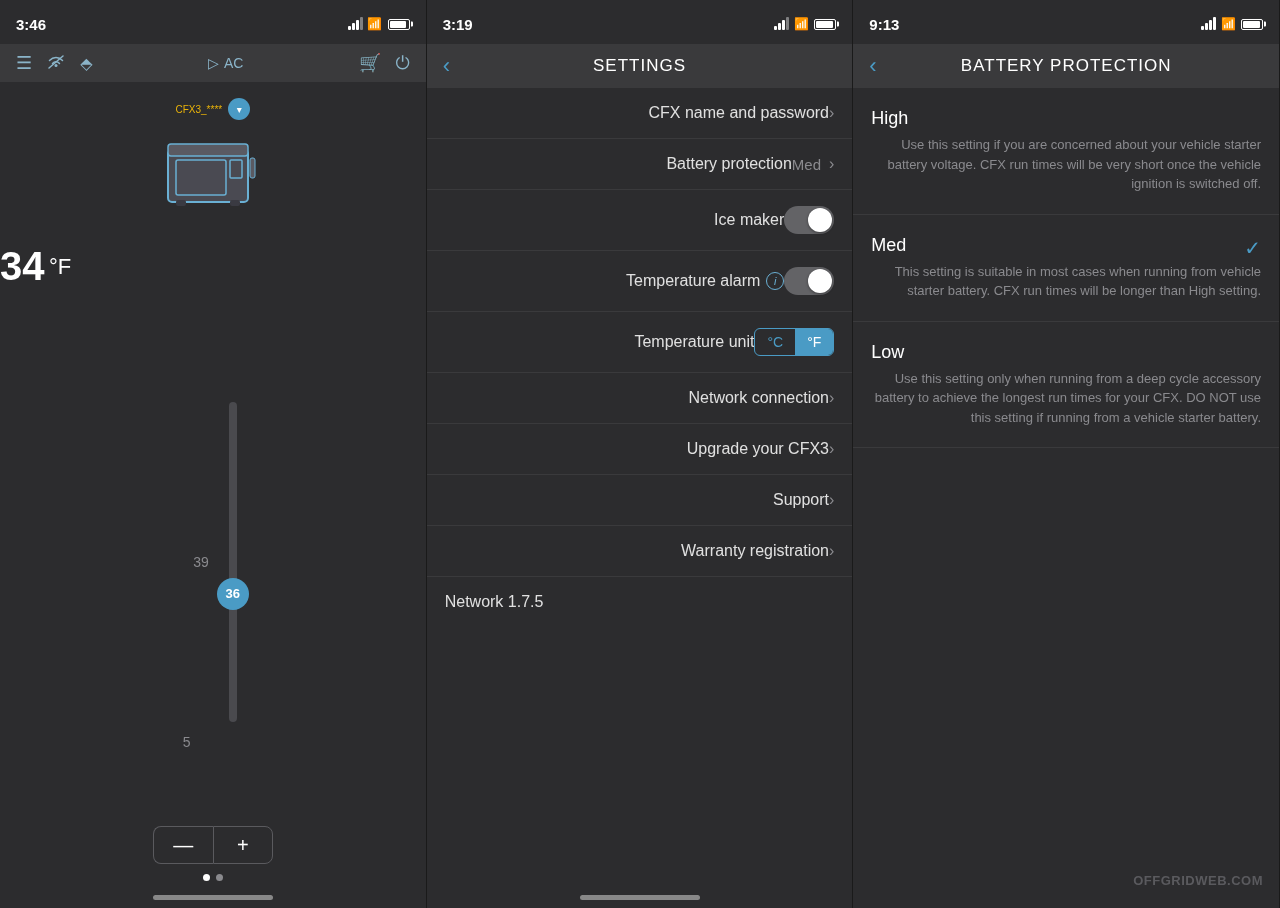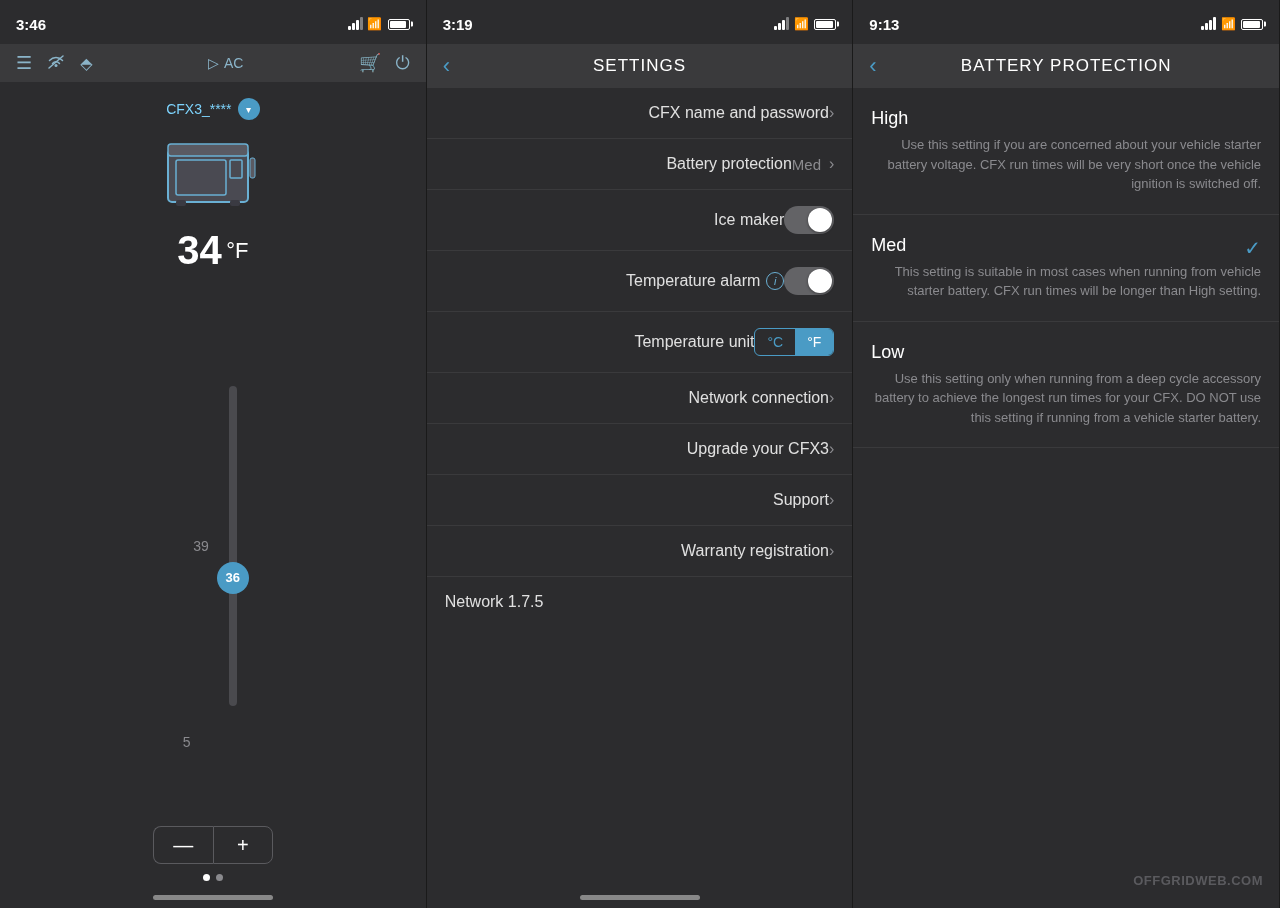--- a/index.html
+++ b/index.html
@@ -77,22 +77,22 @@
       font-size: 14px;
     }
     .device-name-row {
       display: flex;
       justify-content: center;
       align-items: center;
       gap: 6px;
       margin-top: 16px;
     }
     .device-name {
-      color: #7dd3fc;
-      font-size: 14px;
+      color: #eab308;
+      font-size: 10px;
     }
     .dropdown-circle {
       width: 22px;
       height: 22px;
       background: #4a9bc5;
       border-radius: 50%;
       display: flex;
       align-items: center;
       justify-content: center;
       color: #fff;
@@ -101,22 +101,21 @@
     .cooler-illustration {
       display: flex;
       justify-content: center;
       margin: 10px 0;
     }
     .cooler-svg {
       width: 110px;
       height: 80px;
     }
     .temp-display {
-      text-align: center;
-      margin: 8px 0;
+      margin: 24px 0;
     }
     .temp-value {
       font-size: 40px;
       font-weight: 700;
       color: #fff;
     }
     .temp-unit {
       font-size: 22px;
       color: #fff;
       vertical-align: super;

